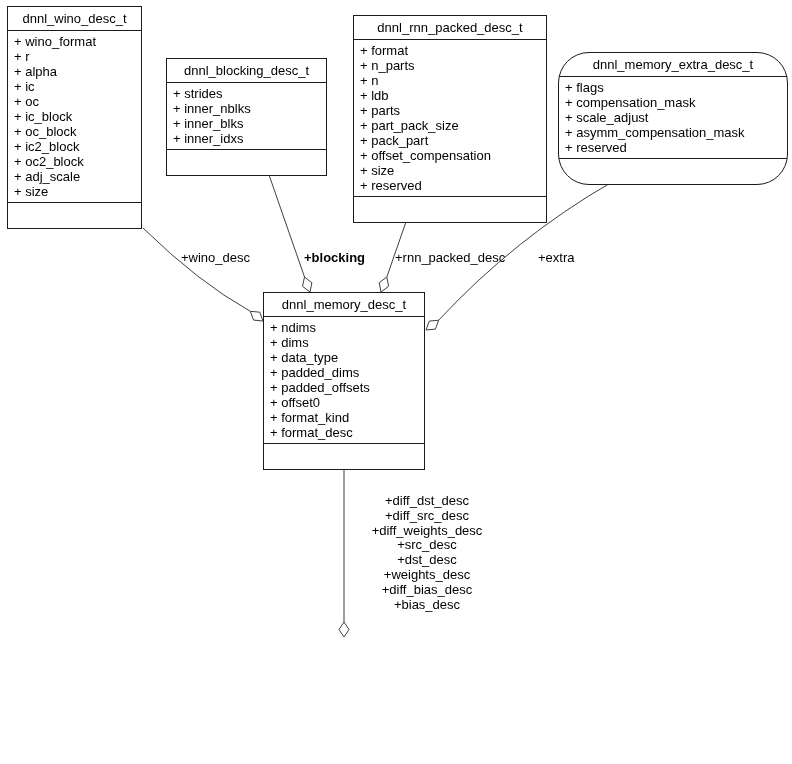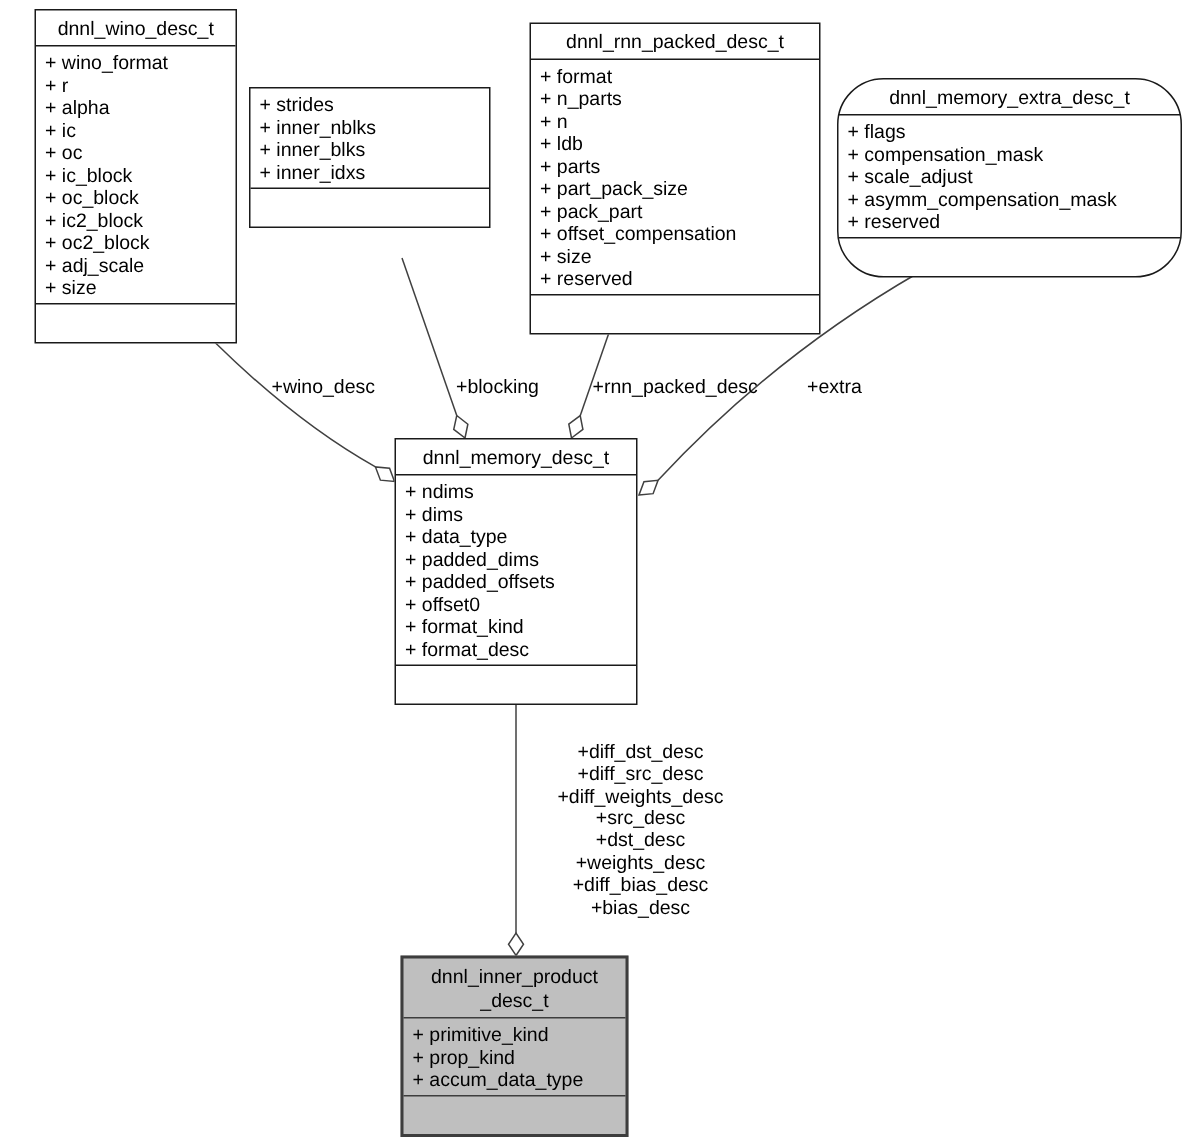--- a/index.html
+++ b/index.html
@@ -73,39 +73,40 @@
     <path d="M408,216 L386.8,277.1" fill="none" stroke="#404040" stroke-width="1"></path>
     <polygon points="381,292 388.6,286.3 386.8,277.1 379.2,282.7" fill="#ffffff" stroke="#404040" stroke-width="1"></polygon>
 
     <path d="M612,182 Q515,238 438.7,320.2" fill="none" stroke="#404040" stroke-width="1"></path>
     <polygon points="426,330 435.4,329.1 438.7,320.2 429.3,321.1" fill="#ffffff" stroke="#404040" stroke-width="1"></polygon>
 
     <path d="M344,462 L344,622" fill="none" stroke="#404040" stroke-width="1"></path>
     <polygon points="344,637 349,629.5 344,622 339,629.5" fill="#ffffff" stroke="#404040" stroke-width="1"></polygon>
   </svg>
 
-  <div class="uml-box" style="left:7px;top:6px;width:135px;margin-left:16px;">
+  <div class="uml-box" style="left:7px;top:6px;width:135px;">
     <div class="uml-title">dnnl_wino_desc_t</div>
     <div class="uml-fields">
         <div>+ wino_format</div>
         <div>+ r</div>
         <div>+ alpha</div>
         <div>+ ic</div>
         <div>+ oc</div>
         <div>+ ic_block</div>
         <div>+ oc_block</div>
         <div>+ ic2_block</div>
         <div>+ oc2_block</div>
         <div>+ adj_scale</div>
         <div>+ size</div>
       </div>
     <div class="uml-empty"></div>
   </div>
 
   <div class="uml-box" style="left:166px;top:58px;width:161px;">
+    <div class="uml-title">dnnl_blocking_desc_t</div>
     <div class="uml-fields">
         <div>+ strides</div>
         <div>+ inner_nblks</div>
         <div>+ inner_blks</div>
         <div>+ inner_idxs</div>
       </div>
     <div class="uml-empty"></div>
   </div>
 
   <div class="uml-box" style="left:353px;top:15px;width:194px;">
@@ -145,35 +146,23 @@
         <div>+ data_type</div>
         <div>+ padded_dims</div>
         <div>+ padded_offsets</div>
         <div>+ offset0</div>
         <div>+ format_kind</div>
         <div>+ format_desc</div>
       </div>
     <div class="uml-empty"></div>
   </div>
 
-  <div class="uml-box highlight" style="left:267px;top:637px;width:152px;">
-    <div class="uml-title">
-      <div>dnnl_inner_product</div>
-      <div>_desc_t</div>
-    </div>
-    <div class="uml-fields">
-        <div>+ primitive_kind</div>
-        <div>+ prop_kind</div>
-        <div>+ accum_data_type</div>
-      </div>
-    <div class="uml-empty"></div>
-  </div>
 
   <div class="edge-label" style="left:181px;top:250px;text-align:right;">+wino_desc</div>
-  <div class="edge-label" style="left:304px;top:250px;">+blocking</div>
+  <div class="edge-label" style="left:304px;top:250px;font-weight:bold;">+blocking</div>
   <div class="edge-label" style="left:395px;top:250px;">+rnn_packed_desc</div>
   <div class="edge-label" style="left:538px;top:250px;">+extra</div>
 
   <div class="edge-label-block" style="left:360px;top:494px;width:134px;">
       <div>+diff_dst_desc</div>
       <div>+diff_src_desc</div>
       <div>+diff_weights_desc</div>
       <div>+src_desc</div>
       <div>+dst_desc</div>
       <div>+weights_desc</div>

